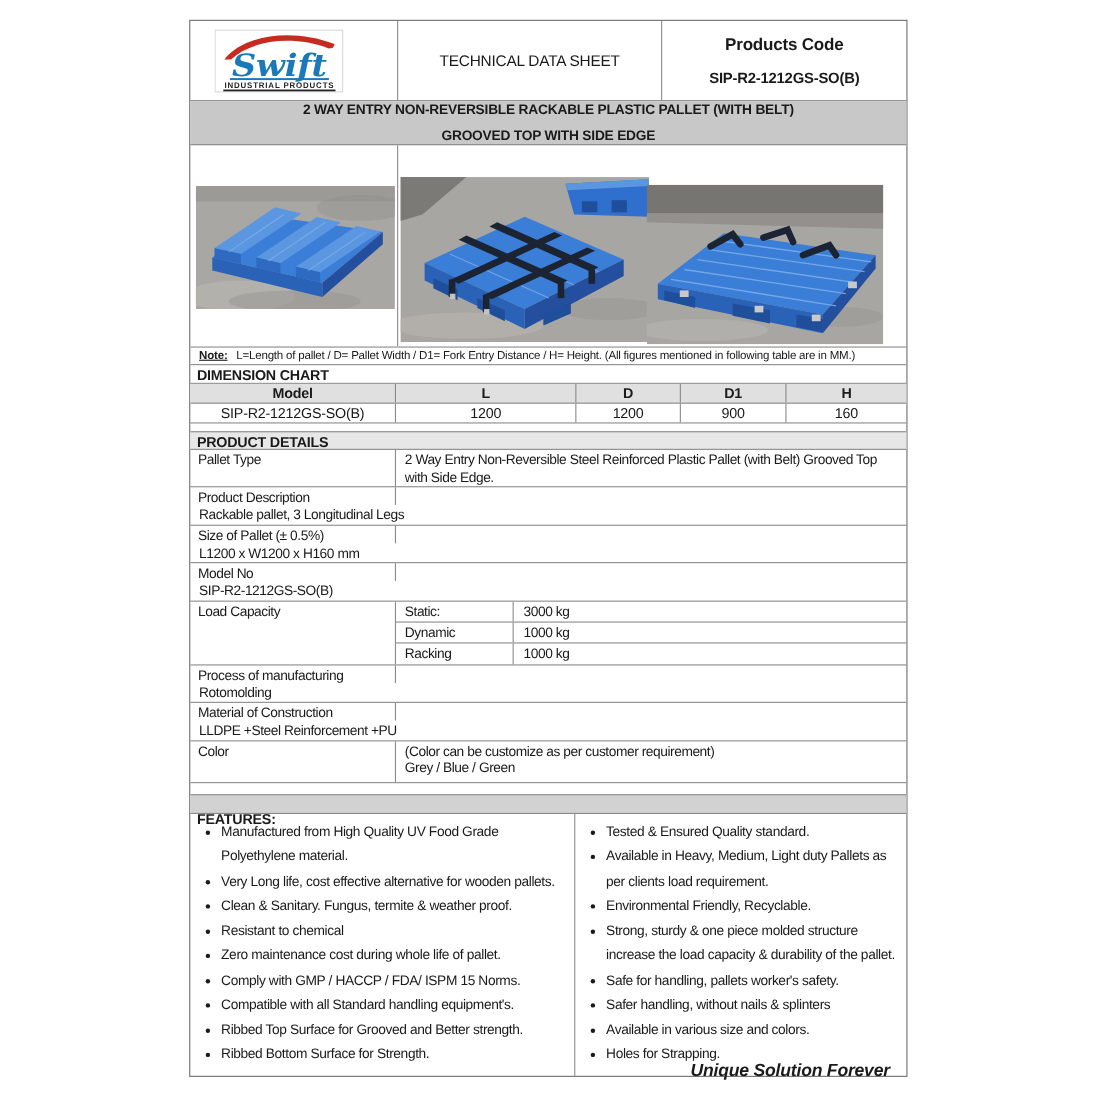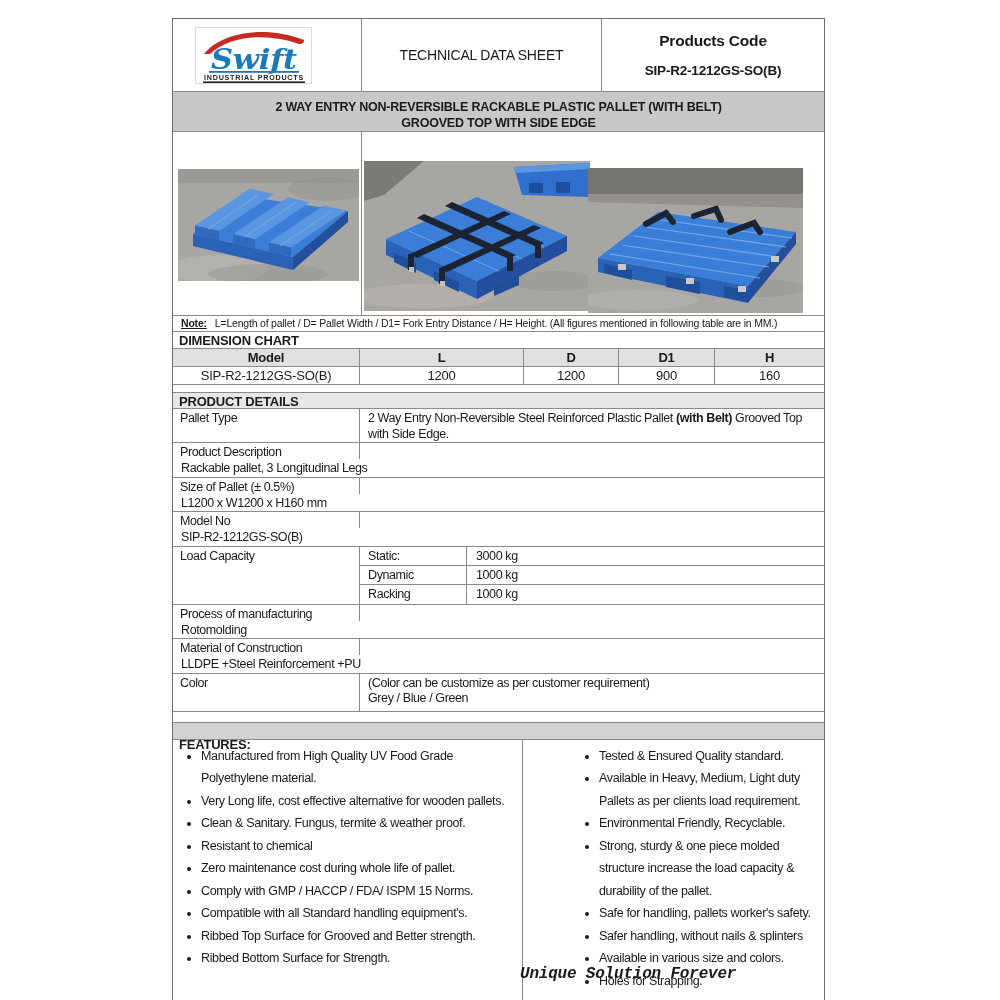--- a/index.html
+++ b/index.html
@@ -17,21 +17,21 @@
   .header-row { display:flex; height:73px; border-bottom:1px solid #8a8a8a; }
   .logo-cell { width:189px; border-right:1px solid #8a8a8a; display:flex; align-items:center; padding-left:22px; }
   .title-cell { width:240px; border-right:1px solid #8a8a8a; display:flex; align-items:center; justify-content:center; }
   .title-cell .t { font-weight:normal; font-size:14px; }
   .code-cell { flex:1; display:flex; flex-direction:column; align-items:center; justify-content:center; gap:13px; }
   .code-label { font-weight:bold; font-size:15.5px; }
   .code-value { font-weight:bold; font-size:13.5px; }
   
   .banner {
     height:40px; background:#c8c8c8; border-bottom:1px solid #8a8a8a;
-    display:flex; flex-direction:column; align-items:center; justify-content:flex-end;
+    display:flex; flex-direction:column; align-items:center; justify-content:space-between;
     font-weight:bold; font-size:12.5px; line-height:16px; text-align:center;
   }
   
   .images-row { display:flex; height:184px; border-bottom:1px solid #8a8a8a; overflow:hidden; }
   .img-cell-left { width:189px; border-right:1px solid #8a8a8a; position:relative; }
   .img-cell-left svg { position:absolute; left:5px; top:37px; }
   .img-cell-right { flex:1; position:relative; }
   .photo2 { position:absolute; left:2px; top:29px; }
   .photo3 { position:absolute; left:226px; top:36px; }
   
@@ -49,33 +49,33 @@
   .pd-title { height:17px; background:#e7e7e7; border-bottom:1px solid #8a8a8a; font-weight:bold; font-size:13px; padding:1px 0 0 6px; }
   .pd-row { display:flex; border-bottom:1px solid #8a8a8a; font-size:12.5px; letter-spacing:-0.4px; }
   .pd-label { width:187px; border-right:1px solid #8a8a8a; padding:2px 6px 0 7px; }
   .pd-value { flex:1; padding:2px 6px 0 8px; line-height:15.5px; }
   .pd-row.h19 { min-height:19px;flex-direction:column; } .pd-row.h32 { min-height:32px; }
   .lc-right { flex:1; display:flex; flex-direction:column; }
   .lc-sub { display:flex; height:19px; border-bottom:1px solid #8a8a8a; }
   .lc-sub:last-child { border-bottom:none; }
   .lc-key { width:107px; border-right:1px solid #8a8a8a; padding:2px 0 0 8px; }
   .lc-val { flex:1; padding:2px 0 0 9px; }
-  .bold { font-weight:bold;margin-top:39px; }
+  .bold { font-weight:normal;margin-top:39px; }
   
   .feat-title { height:18px; background:#d2d2d2; border-bottom:1px solid #8a8a8a; font-weight:bold; font-size:13px; padding:14px 0 0 6px; }
-  .feat-body { display:flex;gap:48px; }
+  .feat-body { display:flex; }
   .feat-col { padding:5px 6px 8px 6px; }
   .feat-col ul { list-style:disc; margin-left:22px; }
   .feat-col li { font-size:12.5px; line-height:22.5px; letter-spacing:-0.35px; }
   .feat-left { width:350px; border-right:1px solid #8a8a8a; }
   .feat-right { flex:1; }
   
   .footer-tagline {
-    position:absolute; left:520px; top:965px; width:305px; text-align:left;
-    font-family:Liberation Mono, monospace; font-weight:bold; font-style:italic; font-size:16px;
+    position:absolute; left:504px; top:965px; width:305px; text-align:right;
+    font-family:Liberation Sans, sans-serif; font-weight:bold; font-style:italic; font-size:16px;
   }
 </style>
 </head>
 <body>
 
 <div class="document">
 
   <div class="header-row">
     <div class="logo-cell">
       <svg width="118" height="60" viewBox="0 0 118 60">

